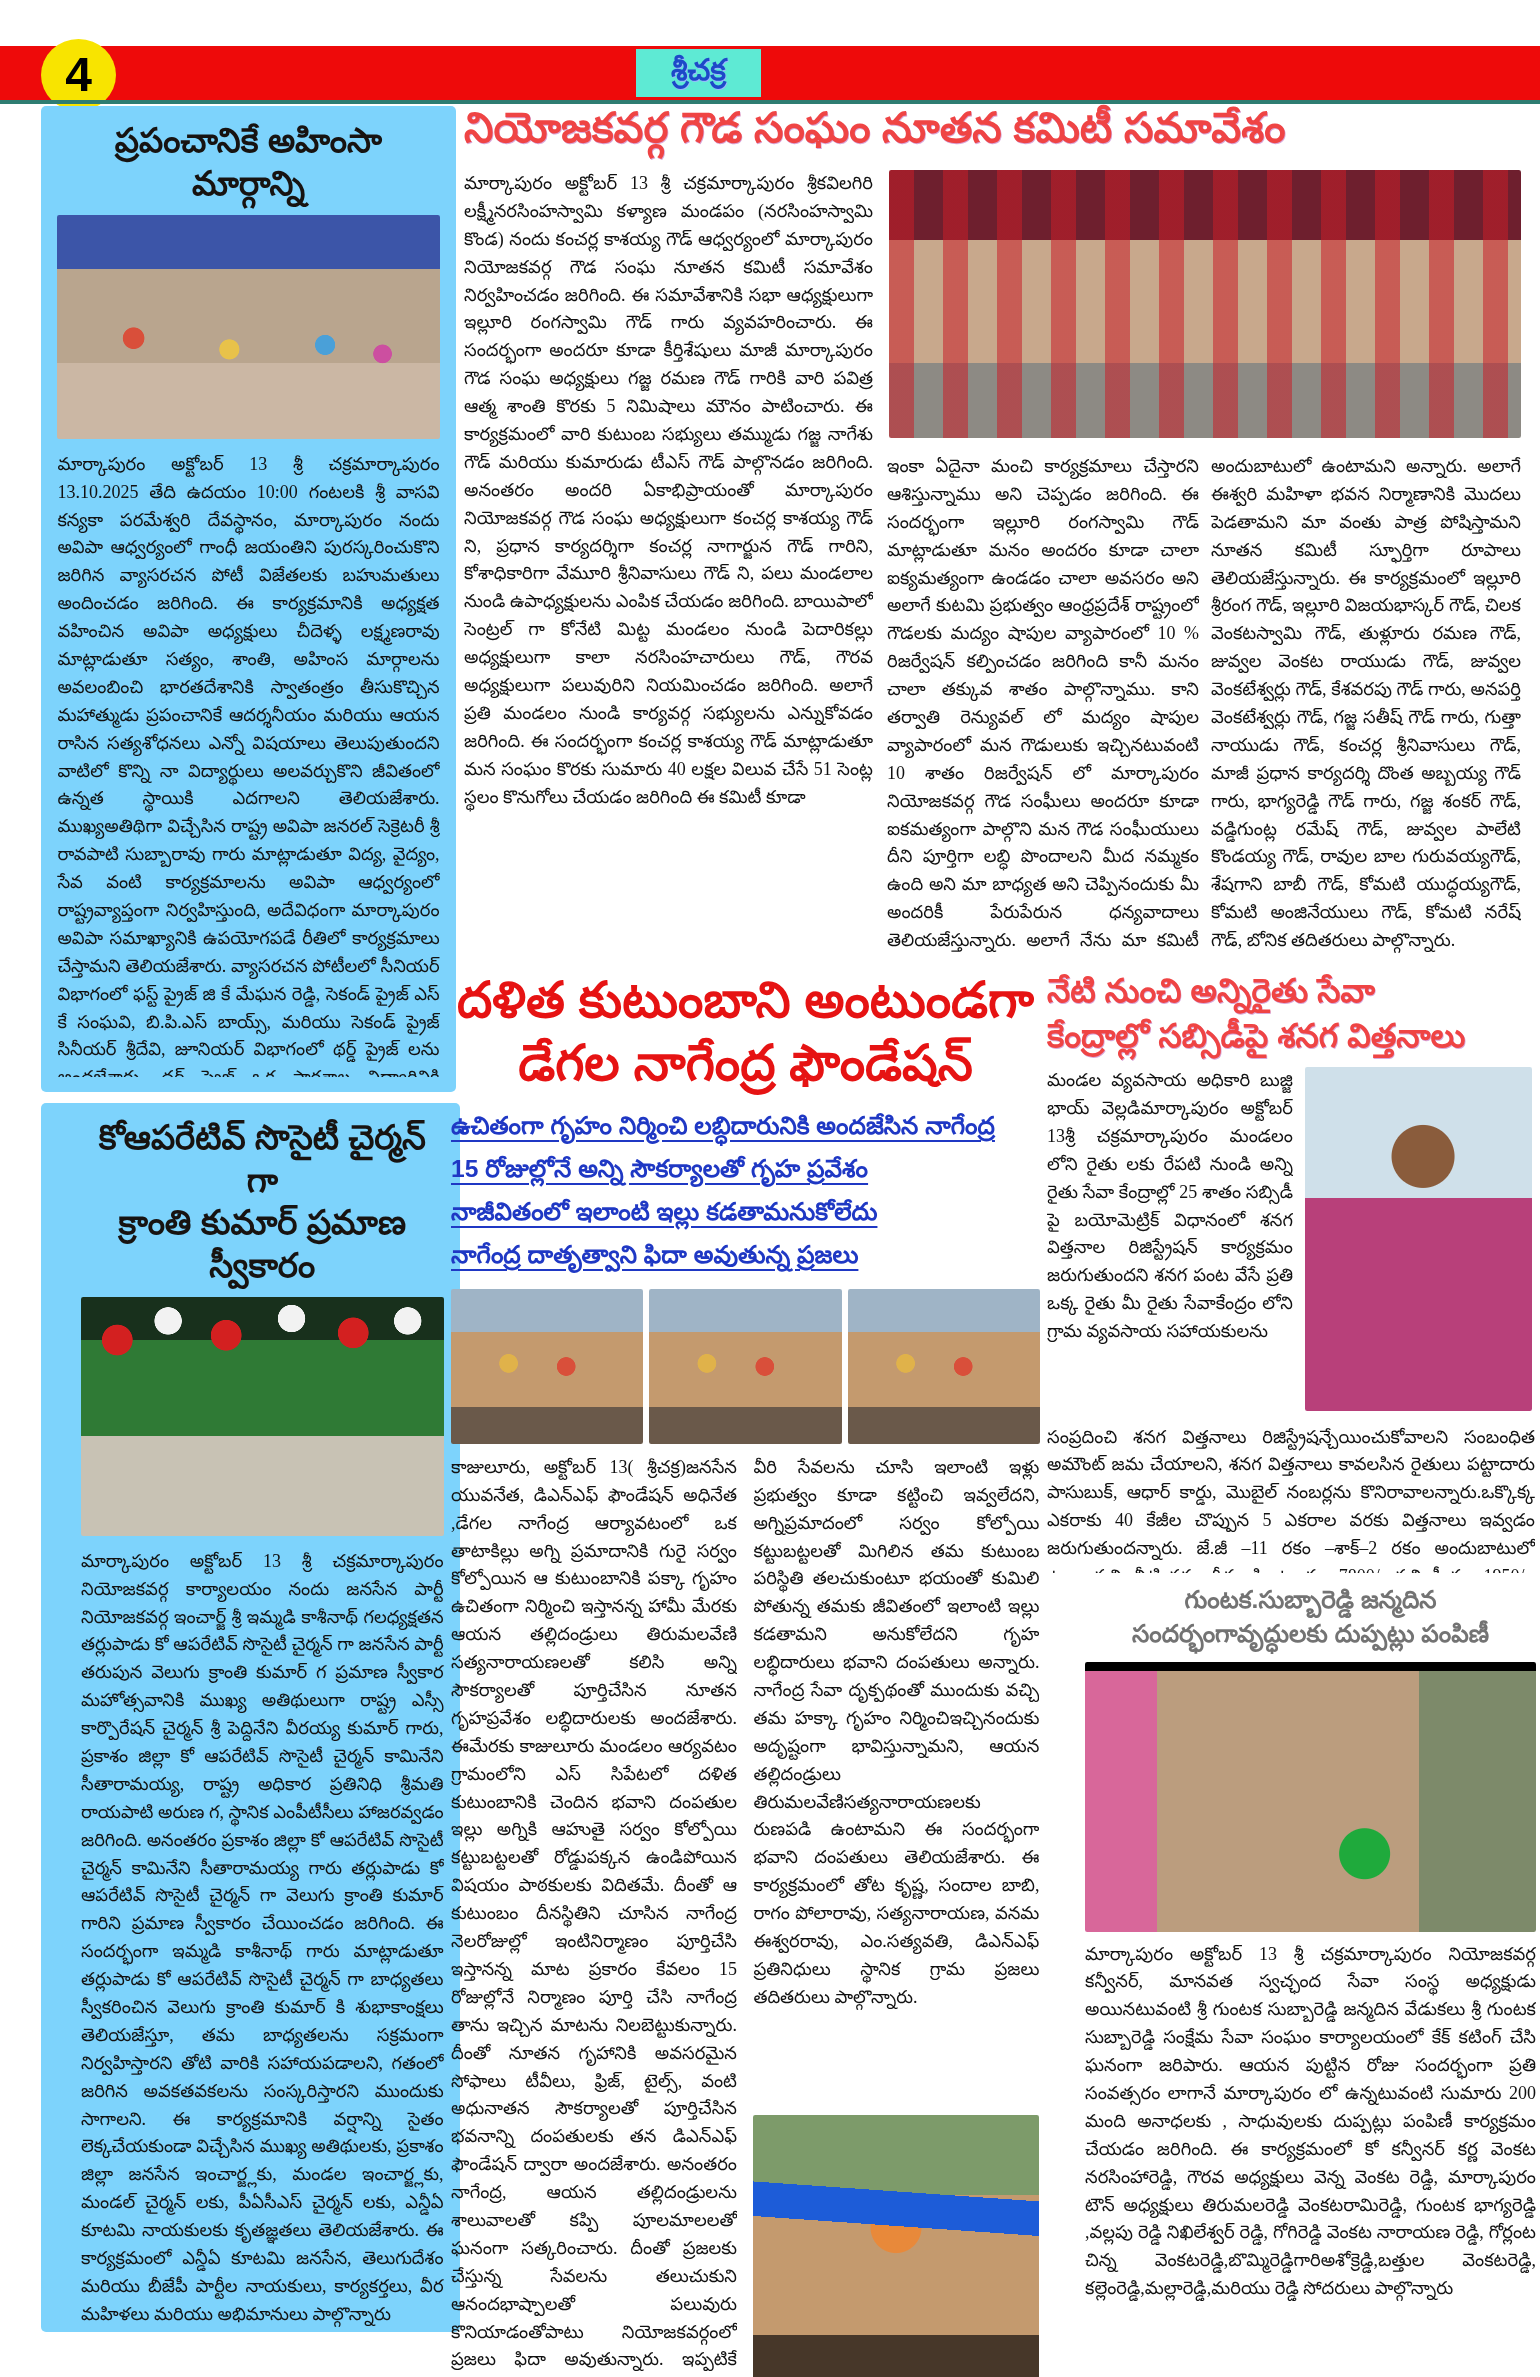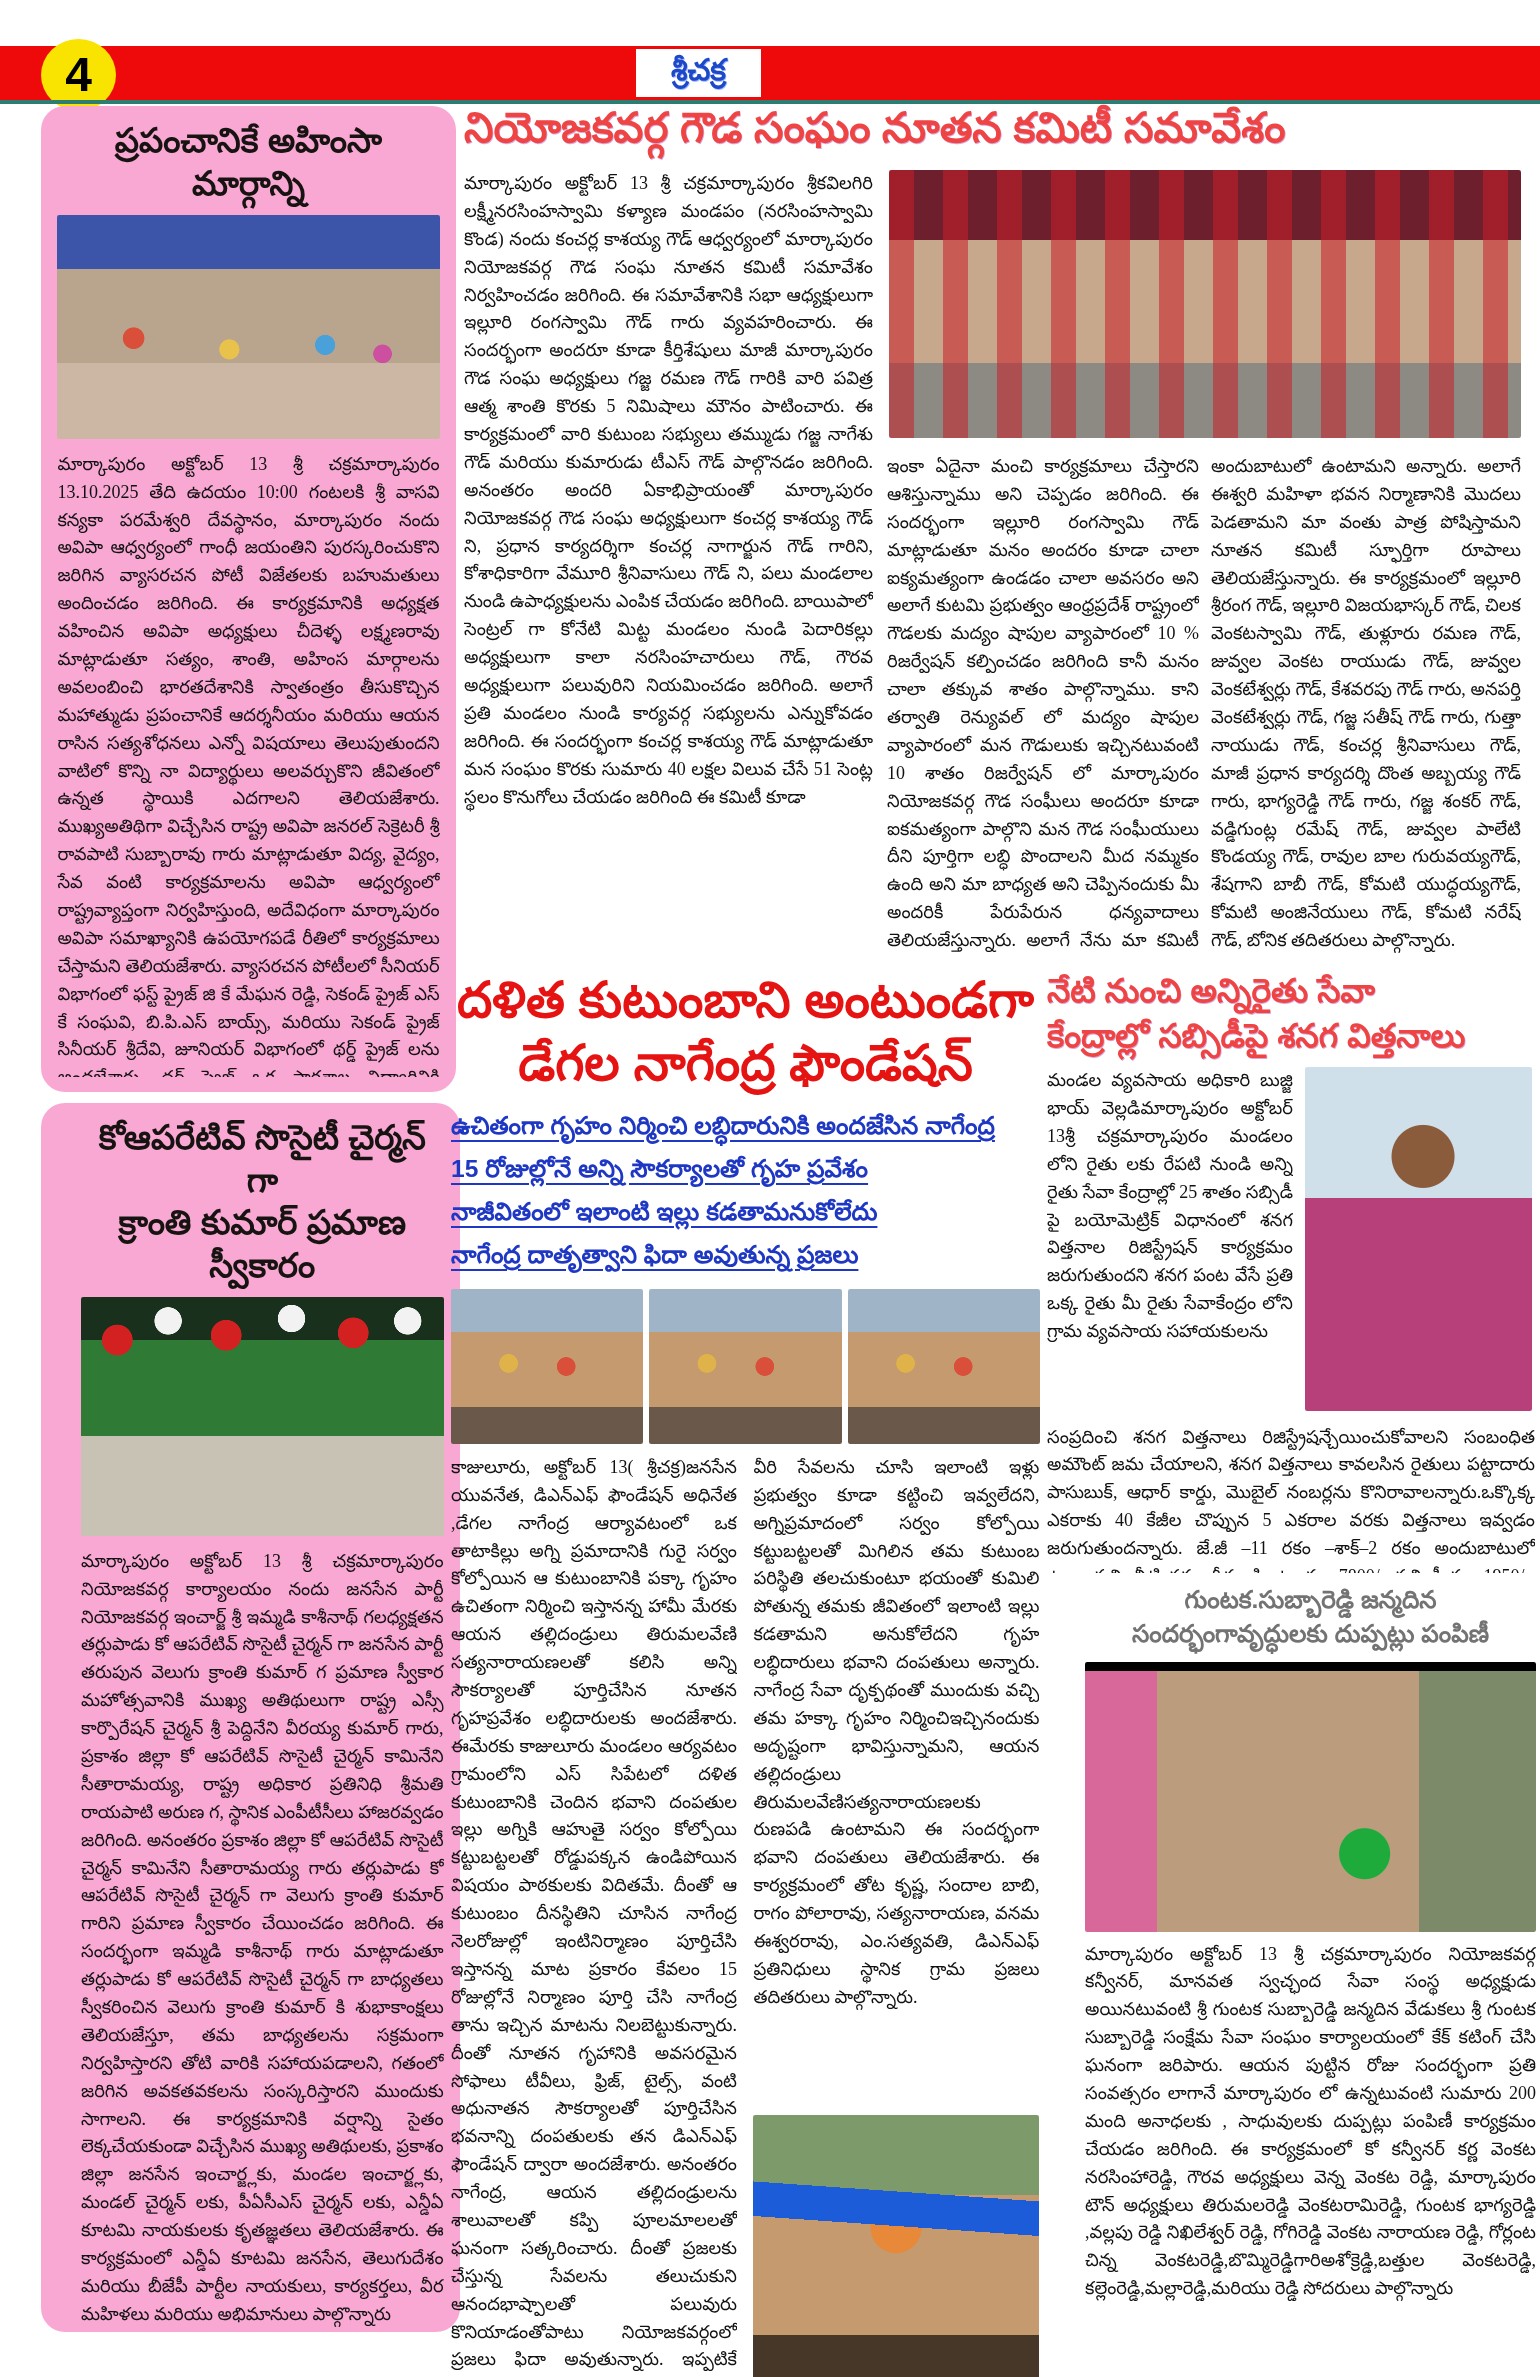--- a/index.html
+++ b/index.html
@@ -4,29 +4,29 @@
 <style>
   html,body{margin:0;padding:0;background:#ffffff;}
   body{width:1541px;height:2377px;position:relative;font-family:"Liberation Serif",serif;color:#111;}
   .abs{position:absolute;}
   
   .masthead{position:absolute;left:0;top:46px;width:1541px;height:54px;background:#ee0a0a;}
   .masthead-underline{position:absolute;left:0;top:100px;width:1541px;height:3.7px;background:#2e7d72;}
   .page-number{position:absolute;left:41px;top:-7.5px;width:75px;height:72px;background:#f8e400;border-radius:50%;
     display:flex;align-items:center;justify-content:center;font-family:"Liberation Sans",sans-serif;
     font-weight:bold;font-size:48px;color:#000;}
-  .logo-box{position:absolute;left:636px;top:3px;width:125px;height:48px;background:#ffffff;
+  .logo-box{position:absolute;left:636px;top:3px;width:125px;height:48px;background:#5eead4;
     display:flex;align-items:center;justify-content:center;}
   .logo-text{font-family:"Liberation Sans",sans-serif;font-weight:bold;font-size:30px;color:#1d49c8;
     text-shadow:0.7px 0.7px 0 #9db6ff;}
   .date-box{position:absolute;right:21px;top:2.2px;width:321px;height:46px;background:#1330ee;border:2.2px solid #c40000;
     clip-path:polygon(3.5% 0,100% 0,100% 100%,0 100%);display:flex;align-items:center;justify-content:center;}
   .date-text{font-family:"Liberation Sans",sans-serif;font-weight:bold;font-size:25px;color:#ffffff;white-space:nowrap;}
   
-  .pink-box{background:#f9a8d4;border-radius:24px;padding:13.4px 16.4px;box-sizing:border-box;overflow:hidden;}
+  .pink-box{background:#7dd3fc;border-radius:5px;padding:13.4px 16.4px;box-sizing:border-box;overflow:hidden;}
   .headline-black{font-family:"Liberation Sans",sans-serif;font-weight:bold;color:#171311;
     font-size:34px;line-height:1.25;text-align:center;}
   .headline-purple{font-family:"Liberation Sans",sans-serif;font-weight:bold;color:#ef4444;
     text-shadow:0.7px 0.7px 0 #d9a8d9;text-align:left;}
   .headline-red{font-family:"Liberation Sans",sans-serif;font-weight:bold;color:#e61313;
     text-align:center;line-height:1.25;}
   .headline-blue{font-family:"Liberation Sans",sans-serif;font-weight:bold;color:#737373;text-align:center;}
   .subhead-blue{font-family:"Liberation Sans",sans-serif;font-weight:bold;color:#1f38c4;
     font-size:24.6px;line-height:1.75;text-decoration:underline;text-underline-offset:6px;}
   .body-text{font-size:18px;line-height:1.55;text-align:justify;overflow:hidden;}

